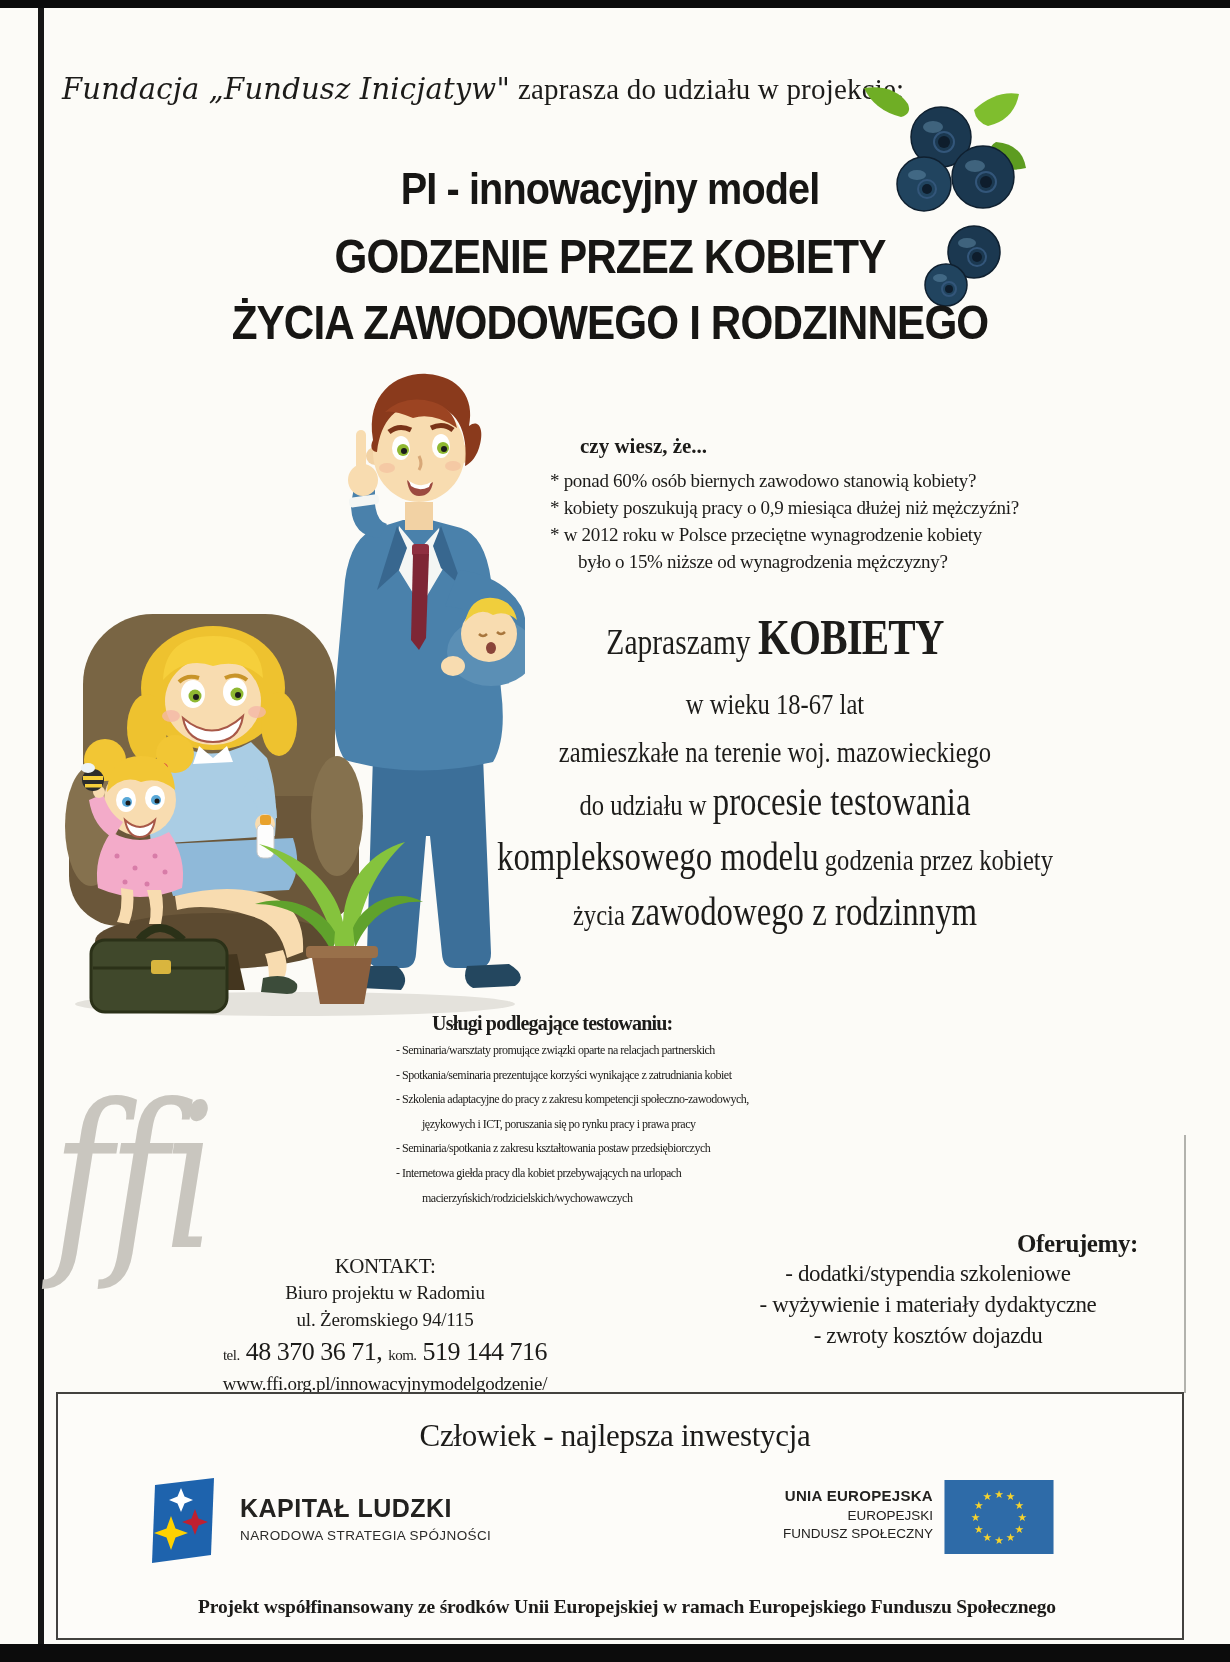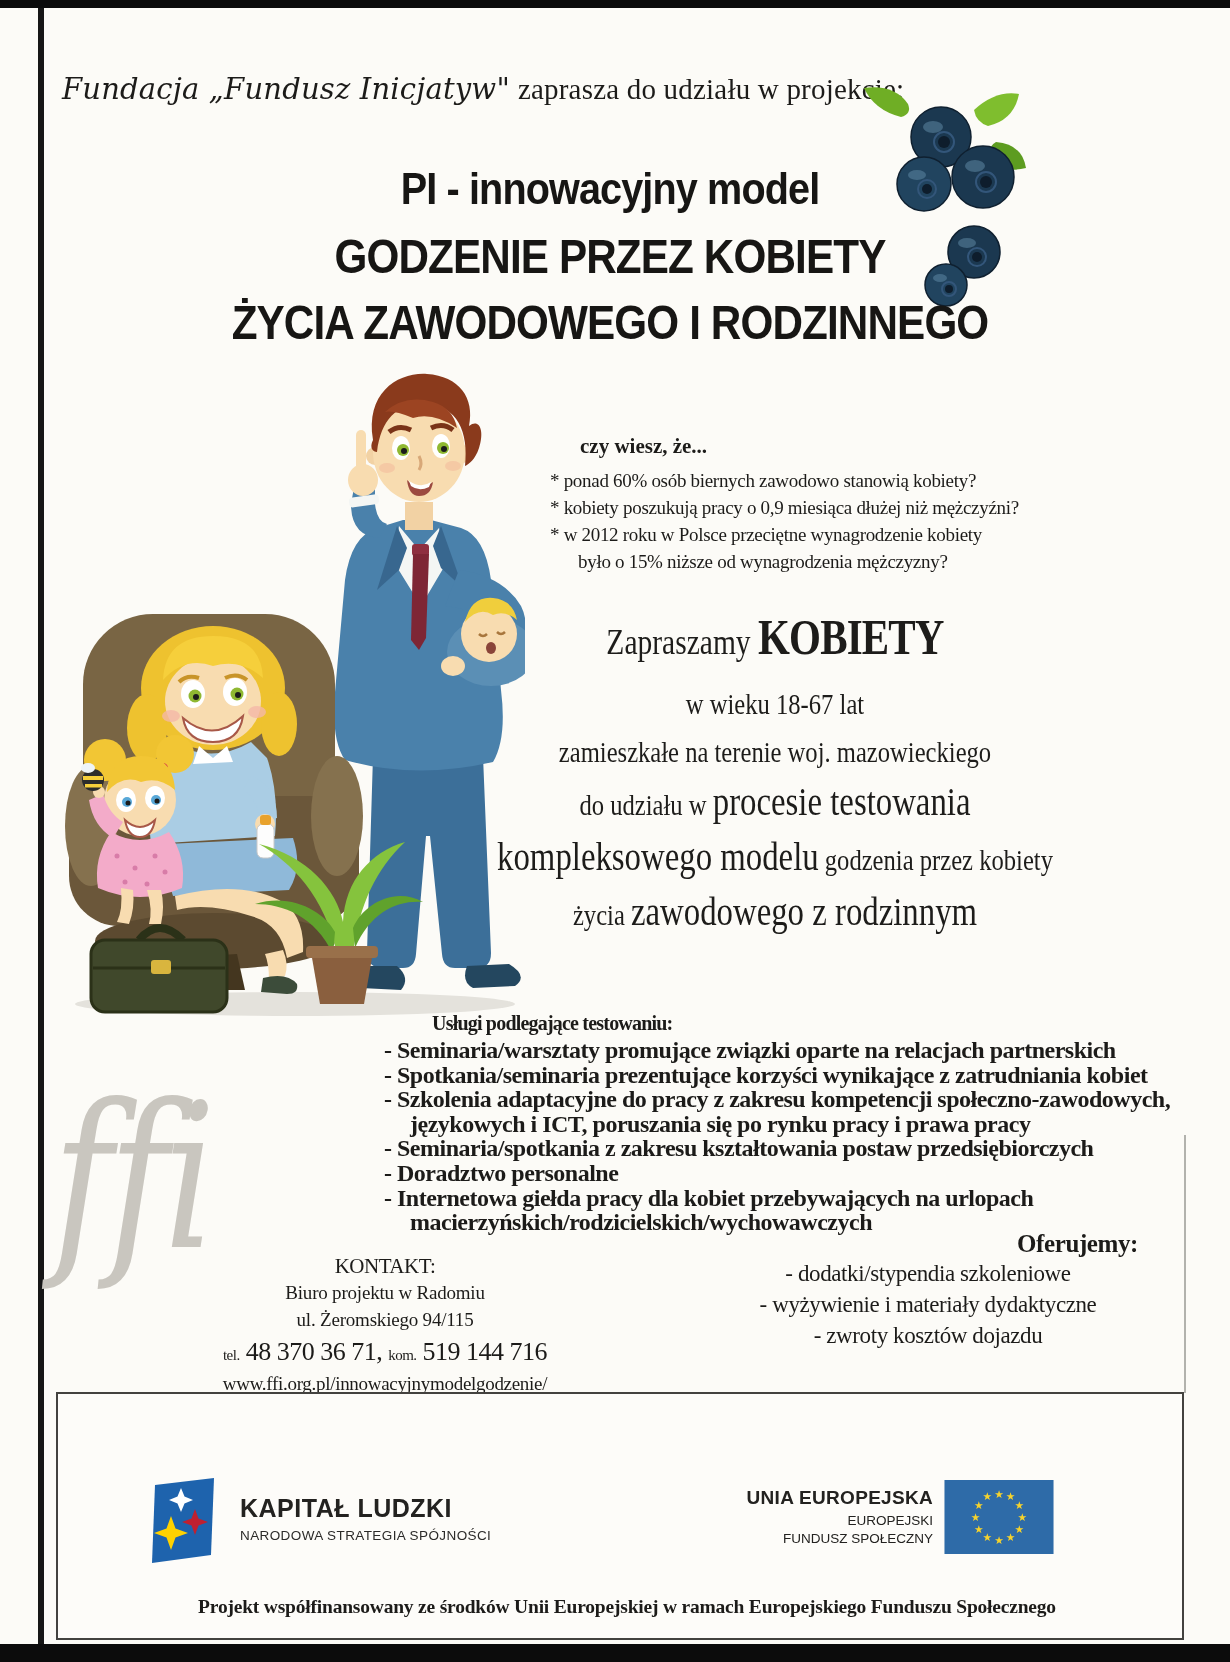--- a/index.html
+++ b/index.html
@@ -37,21 +37,21 @@
     transform:scaleX(.82);transform-origin:50% 0;color:#1d1c1a;}
   .invite div{white-space:nowrap;}
   .inv1{font-size:36px;margin-bottom:14px;}
   .inv1 .big{font-size:50px;font-weight:bold;letter-spacing:-1px;}
   .inv-s{font-size:30px;line-height:48px;}
   .inv-b{font-size:40px;}
   .lh{line-height:52px;}
 
   
   .serv-head{left:432px;top:1012px;font-size:20px;font-weight:bold;letter-spacing:-.8px;white-space:nowrap;}
-  .serv{left:384px;top:1038px;font-size:24px;letter-spacing:-.5px;line-height:24.6px;font-weight:bold;}
+  .serv{left:396px;top:1038px;font-size:12px;letter-spacing:-.5px;line-height:24.6px;}
   .serv div{white-space:nowrap;}
   .serv .ind{padding-left:26px;}
 
   
   .ffi{left:52px;top:1078px;font-size:200px;line-height:1;font-style:italic;
     font-family:"DejaVu Serif",serif;color:#c9c6bf;transform:scaleX(.82);
     transform-origin:0 0;letter-spacing:-6px;}
 
   
   .contact{left:200px;top:1254px;width:370px;text-align:center;}
@@ -68,21 +68,21 @@
 
   
   .footer-box{left:56px;top:1392px;width:1124px;height:244px;border:2px solid #43423f;background:#fdfcf9;}
   .slogan{left:0;top:1418px;width:1230px;text-align:center;font-size:31px;letter-spacing:-.3px;}
   .kl-title{left:240px;top:1494px;font-family:"Liberation Sans",sans-serif;font-weight:bold;
     font-size:25px;letter-spacing:.5px;color:#232220;white-space:nowrap;}
   .kl-sub{left:240px;top:1528px;font-family:"Liberation Sans",sans-serif;font-size:13.5px;
     letter-spacing:.4px;color:#2c2b29;white-space:nowrap;}
   .eu-text{left:633px;top:1487px;width:300px;text-align:right;
     font-family:"Liberation Sans",sans-serif;color:#232220;}
-  .eu-l1{font-size:19px;font-weight:bold;letter-spacing:.3px;}
+  .eu-l1{font-size:15px;font-weight:bold;letter-spacing:.3px;}
   .eu-l2{font-size:13.5px;margin-top:4px;}
   .eu-l3{font-size:13.5px;margin-top:3px;}
   .disclaimer{left:0;top:1596px;width:1230px;text-align:center;font-size:19.5px;
     font-weight:bold;letter-spacing:-.2px;padding-left:12px;}
 </style>
 </head>
 <body>
 
 <div id="page">
 
@@ -284,21 +284,20 @@
     </div>
   </div>
 
   <div class="abs serv-head">Usługi podlegające testowaniu:</div>
   <div class="abs serv">
     <div>- Seminaria/warsztaty promujące związki oparte na relacjach partnerskich</div>
     <div>- Spotkania/seminaria prezentujące korzyści wynikające z zatrudniania kobiet</div>
     <div>- Szkolenia adaptacyjne do pracy z zakresu kompetencji społeczno-zawodowych,</div>
     <div class="ind">językowych i ICT, poruszania się po rynku pracy i prawa pracy</div>
     <div>- Seminaria/spotkania z zakresu kształtowania postaw przedsiębiorczych</div>
-    <div>- Doradztwo personalne</div>
     <div>- Internetowa giełda pracy dla kobiet przebywających na urlopach</div>
     <div class="ind">macierzyńskich/rodzicielskich/wychowawczych</div>
   </div>
 
   <div class="abs ffi">ffi</div>
 
   <div class="abs contact">
     <div class="c-head">KONTAKT:</div>
     <div class="c-line">Biuro projektu w Radomiu</div>
     <div class="c-line">ul. Żeromskiego 94/115</div>
@@ -312,20 +311,21 @@
   </div>
 
   <div class="abs offer">
     <div class="o-head">Oferujemy:</div>
     <div class="o-item">- dodatki/stypendia szkoleniowe</div>
     <div class="o-item">- wyżywienie i materiały dydaktyczne</div>
     <div class="o-item">- zwroty kosztów dojazdu</div>
   </div>
 
   <div class="abs footer-box"></div>
+  <div class="abs slogan">Człowiek - najlepsza inwestycja</div>
 
   <svg class="abs" style="left:150px;top:1476px;" width="68" height="90" viewBox="0 0 68 90">
     <path d="M5,9 L64,2 L61,79 L2,87 Z" fill="#1e63ad"></path>
     <path d="M31,12 L34.5,20.5 L43,24 L34.5,27.5 L31,36 L27.5,27.5 L19,24 L27.5,20.5 Z" fill="#ffffff"></path>
     <path d="M45,33 L48.5,42.5 L58,46 L48.5,49.5 L45,59 L41.5,49.5 L32,46 L41.5,42.5 Z" fill="#c02030"></path>
     <path d="M21,40 L25.5,52.5 L38,57 L25.5,61.5 L21,74 L16.5,61.5 L4,57 L16.5,52.5 Z" fill="#ffd200"></path>
   </svg>
   <div class="abs kl-title">KAPITAŁ LUDZKI</div>
   <div class="abs kl-sub">NARODOWA STRATEGIA SPÓJNOŚCI</div>
 

